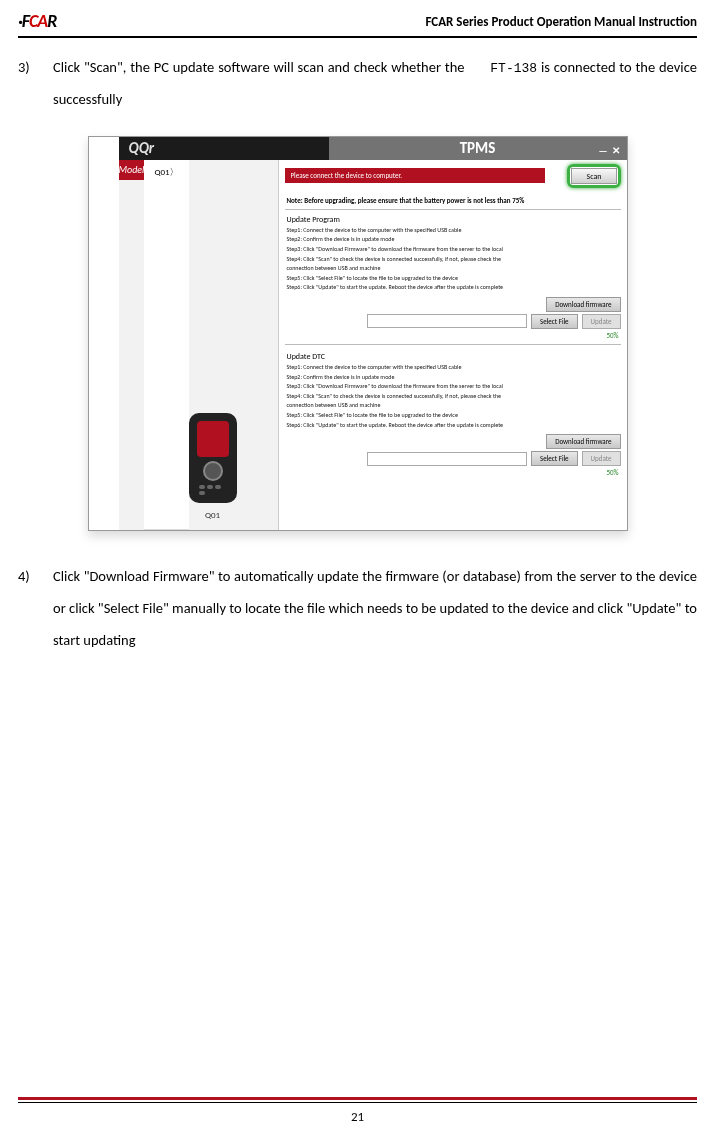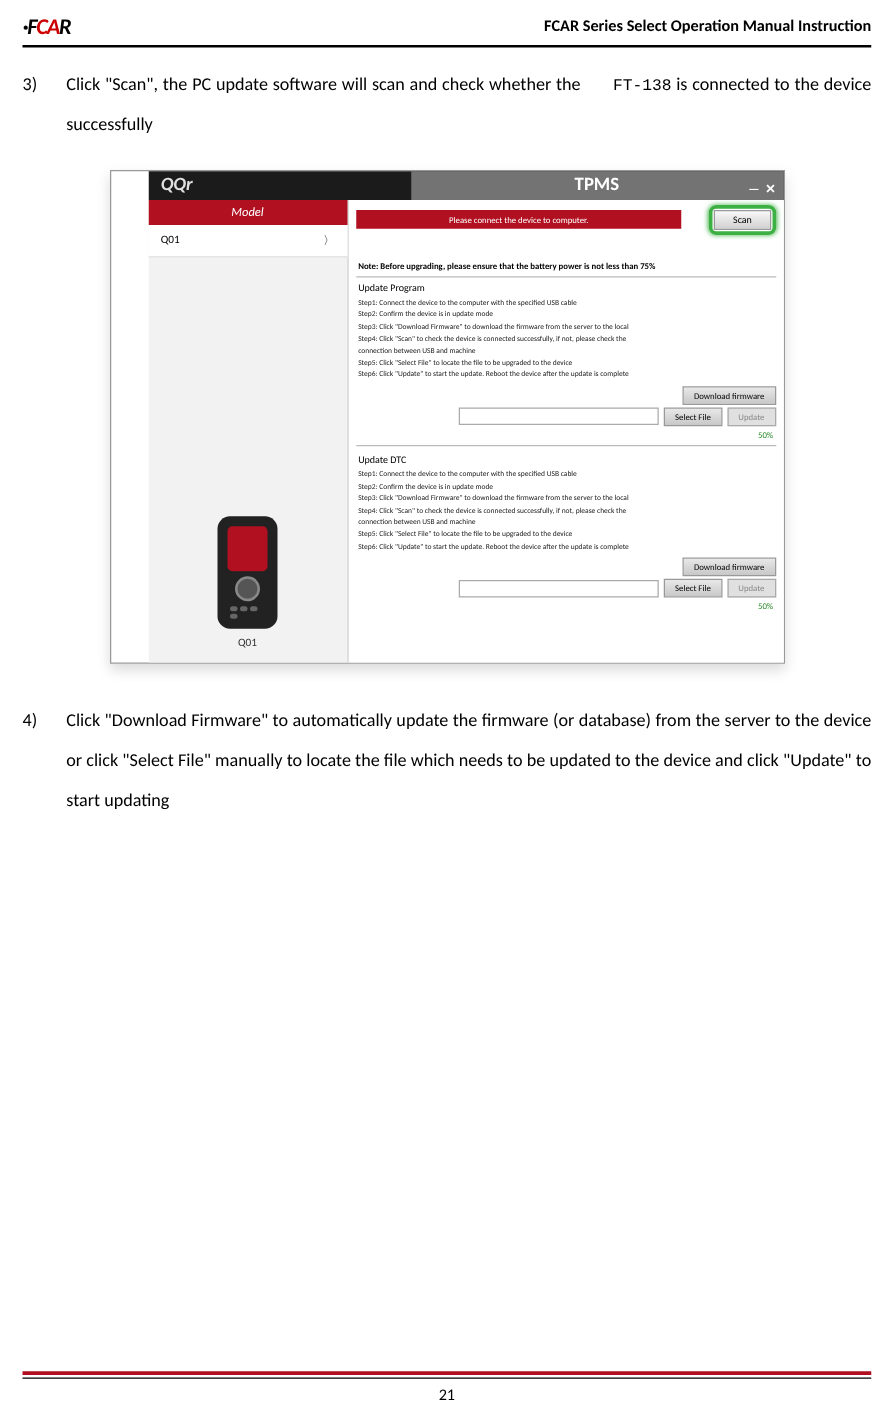--- a/index.html
+++ b/index.html
@@ -91,21 +91,21 @@
       top: 2px;
       color: #fff;
       font-size: 10px;
     }
     .app-body { display: flex; height: 370px; }
     .app-sidebar {
       width: 160px;
       background: #f2f2f2;
       border-right: 1px solid #ccc;
       display: flex;
-      flex-direction: column;
+      flex-direction: row;
     }
     .sidebar-model {
       background: #b01020;
       color: #fff;
       text-align: center;
       height: 20px;
       line-height: 20px;
       font-size: 10px;
       font-style: italic;
     }
@@ -155,23 +155,22 @@
 
     .app-main {
       flex: 1;
       background: #fff;
       padding: 4px 6px;
       overflow: hidden;
     }
     .warn-row {
       display: flex;
       gap: 22px;
-      margin-bottom: 16px;
+      margin-bottom: 4px;
       align-items: center;
-      text-align: center;
     }
     .warn-bar {
       flex: 1;
       background: #b01020;
       color: #fff;
       font-size: 7px;
       padding: 3px 6px;
     }
     .scan-btn {
       border: 3px solid #3cb043;
@@ -252,21 +251,21 @@
     .footer-line2 { border-top: 1px solid #000; margin-bottom: 6px; }
     .page-num { text-align: center; font-size: 13px; }
   </style>
 </head>
 <body>
 
 <div class="page-header">
   <div class="logo">
     <span class="logo-f">·F</span><span class="logo-ca">CA</span><span class="logo-r">R</span>
   </div>
-  <div class="header-title">FCAR Series Select  Operation Manual Instruction</div>
+  <div class="header-title">FCAR Series Product  Operation Manual Instruction</div>
 </div>
 
 <div class="step-block">
   <div class="step-num">3)</div>
   <div class="step-text">
     <span>Click "Scan", the PC update software will scan and check whether the </span><span class="mono">FT-138</span><span> is connected to the device successfully</span>
   </div>
 </div>
 
 <div class="app-window">

